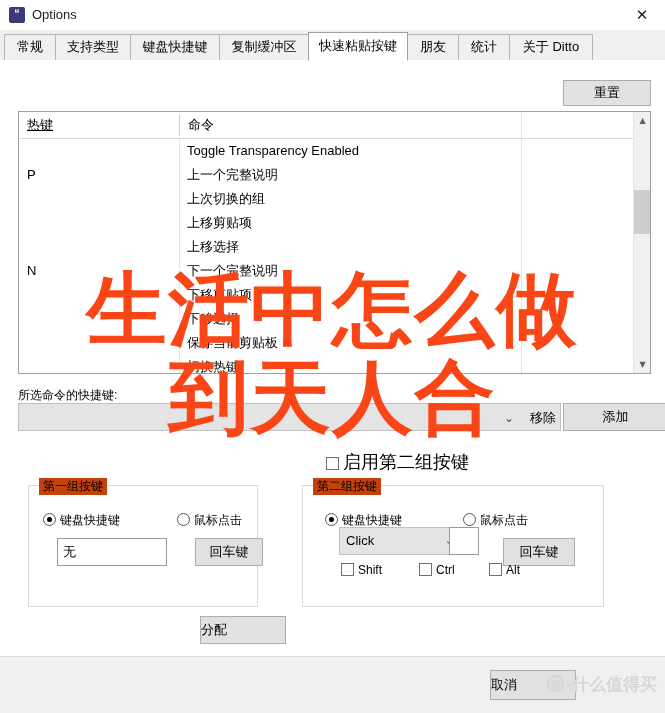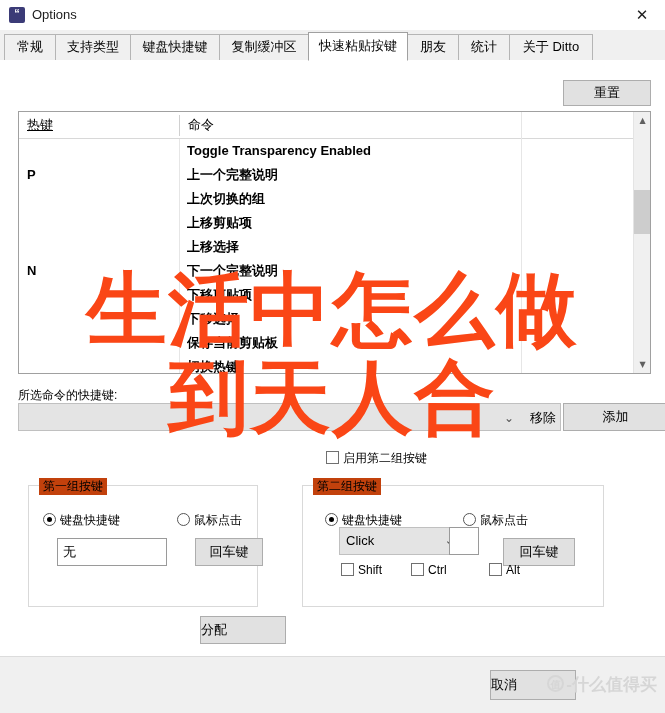--- a/index.html
+++ b/index.html
@@ -70,21 +70,21 @@
   #list-header{
     position:absolute;left:0;top:0;width:100%;height:27px;
     border-bottom:1px solid #d8d8d8;box-sizing:border-box;background:#fff;
   }
   .hcell{
     position:absolute;top:0;height:26px;line-height:26px;font-size:13px;
     color:#000;padding-left:8px;box-sizing:border-box;
   }
   .hsep{position:absolute;top:3px;width:1px;height:21px;background:#d0d0d0;}
   #rows{position:absolute;left:0;top:27px;width:614px;}
-  .row{position:relative;height:24px;font-weight:bold;}
+  .row{position:relative;height:24px;}
   .cell-key{
     position:absolute;left:8px;top:0;width:150px;height:24px;line-height:23px;
     font-size:13px;color:#000;white-space:nowrap;overflow:hidden;
   }
   .cell-cmd{
     position:absolute;left:168px;top:0;width:430px;height:24px;line-height:23px;
     font-size:13px;color:#000;white-space:nowrap;overflow:hidden;
   }
   .vsep1{position:absolute;left:160px;top:27px;width:1px;height:236px;background:#e6e6e6;}
   .vsep2{position:absolute;left:502px;top:0;width:1px;height:263px;background:#e6e6e6;}
@@ -117,21 +117,21 @@
     position:absolute;right:4px;top:4px;font-size:13px;color:#000;
     line-height:20px;
   }
   #add-btn{
     position:absolute;left:563px;top:343px;width:105px;height:28px;
     background:#e1e1e1;border:1px solid #adadad;box-sizing:border-box;
     font-size:13px;line-height:26px;text-align:center;color:#000;
   }
 
   
-  #enable2{position:absolute;left:326px;top:390px;font-size:12px;color:#000;}
+  #enable2{position:absolute;left:326px;top:390px;font-size:18px;color:#000;}
   .cbox{
     display:inline-block;width:13px;height:13px;background:#fff;
     border:1px solid #707070;box-sizing:border-box;vertical-align:-2px;
     margin-right:4px;
   }
 
   
   .group{
     position:absolute;border:1px solid #d9d9d9;box-sizing:border-box;
   }
@@ -335,21 +335,21 @@
     </div>
     <div id="click-combo">
       <span>Click</span>
       <span id="click-combo-arrow">⌄</span>
     </div>
     <div id="click-spin"></div>
     <div class="enterbtn" style="left:200px;top:52px;width:72px;height:28px;">回车键</div>
     <div class="modbox" style="left:38px;">
       <span class="cbox"></span><span>Shift</span>
     </div>
-    <div class="modbox" style="left:108px;">
+    <div class="modbox" style="left:116px;">
       <span class="cbox"></span><span>Ctrl</span>
     </div>
     <div class="modbox" style="left:186px;">
       <span class="cbox"></span><span>Alt</span>
     </div>
   </div>
 
   <div id="assign-btn">分配</div>
 </div>
 

